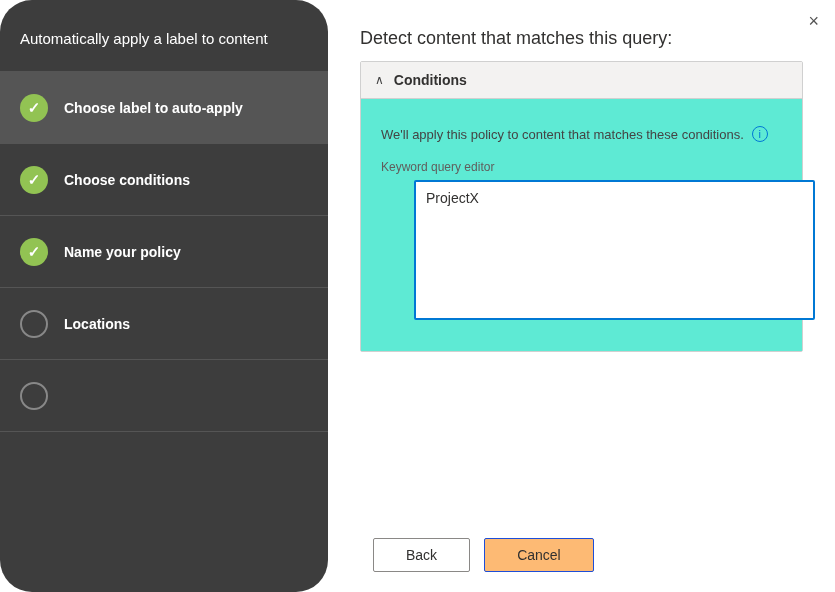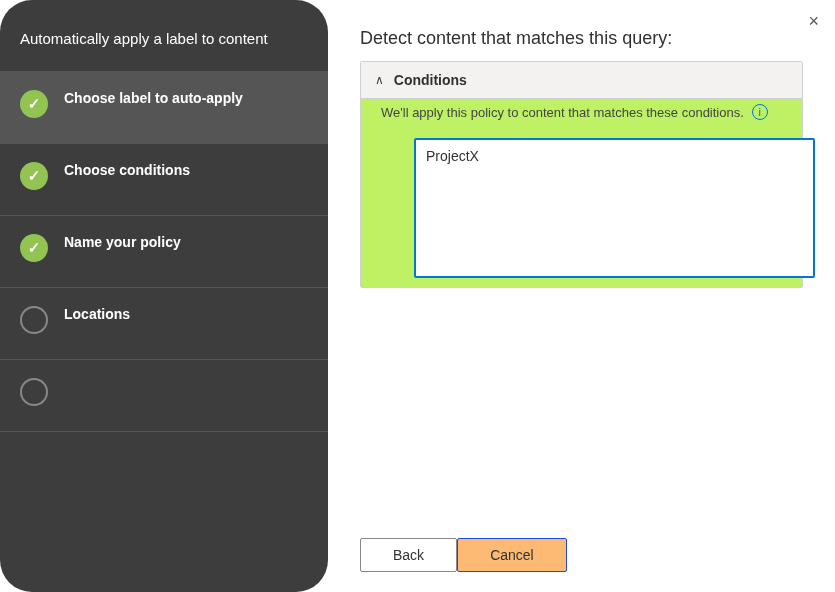--- a/index.html
+++ b/index.html
@@ -28,21 +28,21 @@
     .sidebar-header {
       padding: 28px 20px 22px 20px;
       font-size: 15px;
       color: #fff;
       line-height: 1.4;
       border-bottom: 1px solid #555;
     }
 
     .sidebar-item {
       display: flex;
-      align-items: flex-start;
+      align-items: center;
       padding: 18px 20px;
       border-bottom: 1px solid #555;
       cursor: pointer;
       min-height: 72px;
     }
 
     .sidebar-item.active {
       background: #555;
     }
 
@@ -131,22 +131,22 @@
       margin-right: 10px;
     }
 
     .conditions-title {
       font-size: 14px;
       font-weight: 600;
       color: #323130;
     }
 
     .conditions-body {
-      padding: 5px 20px;
-      background: #bef264;
+      padding: 27px 20px;
+      background: #5eead4;
     }
 
     .conditions-desc {
       font-size: 13px;
       color: #444;
       margin-bottom: 18px;
       display: flex;
       align-items: center;
       gap: 8px;
     }
@@ -183,22 +183,22 @@
       font-family: 'Segoe UI', Arial, sans-serif;
       outline: none;
       margin-left: 33px;
     }
 
     
     .footer {
       display: flex;
       justify-content: flex-start;
       align-items: center;
-      padding: 20px 32px;
-      gap: 0;
+      padding: 20px 45px;
+      gap: 14px;
       margin-top: auto;
     }
 
     .btn {
       padding: 8px 32px;
       font-size: 14px;
       cursor: pointer;
       border-radius: 2px;
       font-family: 'Segoe UI', Arial, sans-serif;
       min-width: 90px;
@@ -261,20 +261,21 @@
   <div class="conditions-section">
     <div class="conditions-title-bar">
       <span class="chevron-icon">∧</span>
       <span class="conditions-title">Conditions</span>
     </div>
     <div class="conditions-body">
       <div class="conditions-desc">
         <span>We'll apply this policy to content that matches these conditions.</span>
         <span class="info-icon">i</span>
       </div>
+      <div class="field-label">Keyword query editor</div>
       <textarea class="keyword-editor" style="">ProjectX</textarea>
     </div>
   </div>
 
   <div class="footer">
     <button class="btn btn-back">Back</button>
     <button class="btn btn-cancel">Cancel</button>
   </div>
 </div>
 

